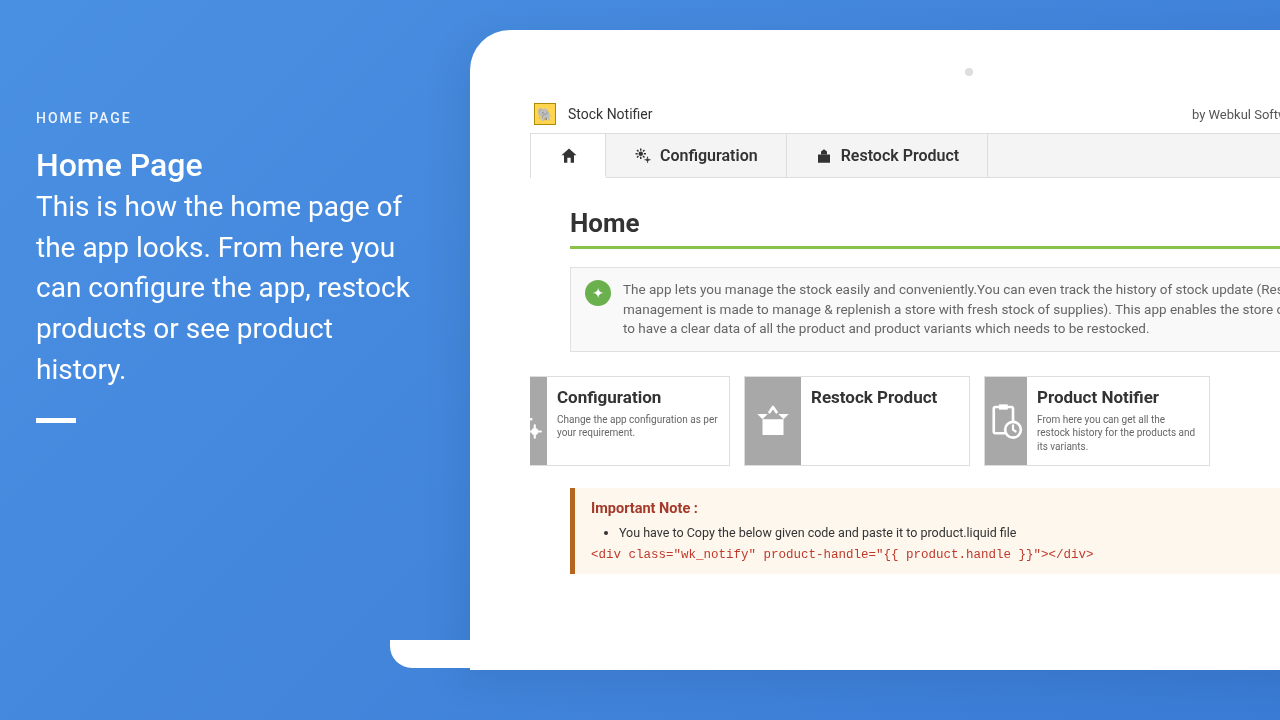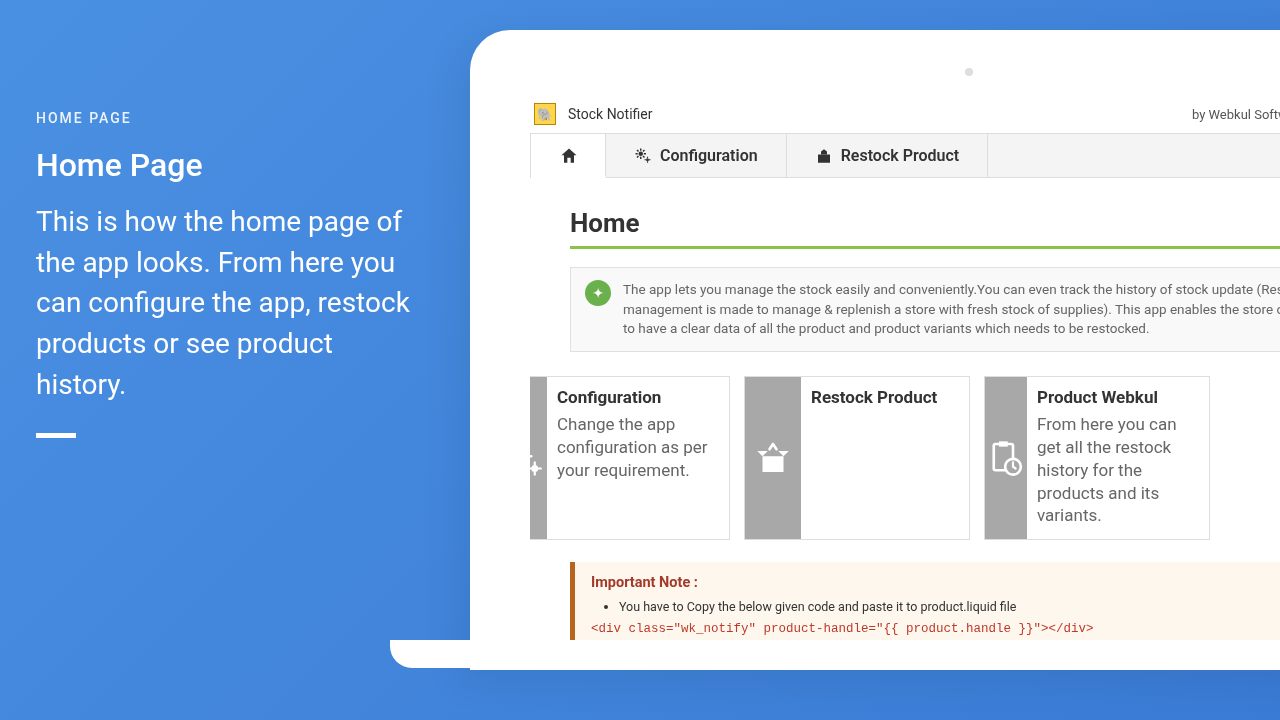--- a/index.html
+++ b/index.html
@@ -28,21 +28,21 @@
 .left-panel .title {
   font-size: 32px;
   font-weight: 500;
   margin-top: 18px;
   line-height: 1.35;
 }
 .left-panel .desc {
   font-size: 28px;
   font-weight: 400;
   line-height: 1.45;
-  margin-top: 15px;
+  margin-top: 0;
 }
 .left-panel .dash {
   width: 40px;
   height: 5px;
   background: #fff;
   margin-top: 28px;
 }
 
 .device-frame {
   position: absolute;
@@ -190,21 +190,21 @@
 .card .card-body {
   padding: 10px 10px 12px 10px;
 }
 .card .card-title {
   font-size: 17px;
   font-weight: 700;
   color: #333;
   margin-bottom: 6px;
 }
 .card .card-desc {
-  font-size: 17px;
+  font-size: 10px;
   color: #666;
   line-height: 1.35;
 }
 
 .note-box {
   margin-top: 22px;
   border-left: 5px solid #b5651d;
   background: #fdf7ee;
   padding: 12px 16px;
 }
@@ -320,21 +320,21 @@
         <div class="card">
           <div class="card-icon">
             <svg viewBox="0 0 48 48" width="42" height="42" fill="#fff">
                 <rect x="10" y="8" width="22" height="30" rx="2" fill="none" stroke="#fff" stroke-width="3"></rect>
                 <rect x="16" y="5" width="10" height="6" fill="#fff"></rect>
                 <circle cx="32" cy="34" r="9" fill="#a8a8a8" stroke="#fff" stroke-width="3"></circle>
                 <path d="M32 29v5l3 2" stroke="#fff" stroke-width="2.5" fill="none" stroke-linecap="round"></path>
               </svg>
           </div>
           <div class="card-body">
-            <div class="card-title">Product Webkul</div>
+            <div class="card-title">Product Notifier</div>
             <div class="card-desc">From here you can get all the restock history for the products and its variants.</div>
           </div>
         </div>
 
       </div>
 
       <div class="note-box">
         <div class="note-title">Important Note :</div>
         <ul class="note-list">
           <li>You have to Copy the below given code and paste it to product.liquid file</li>

